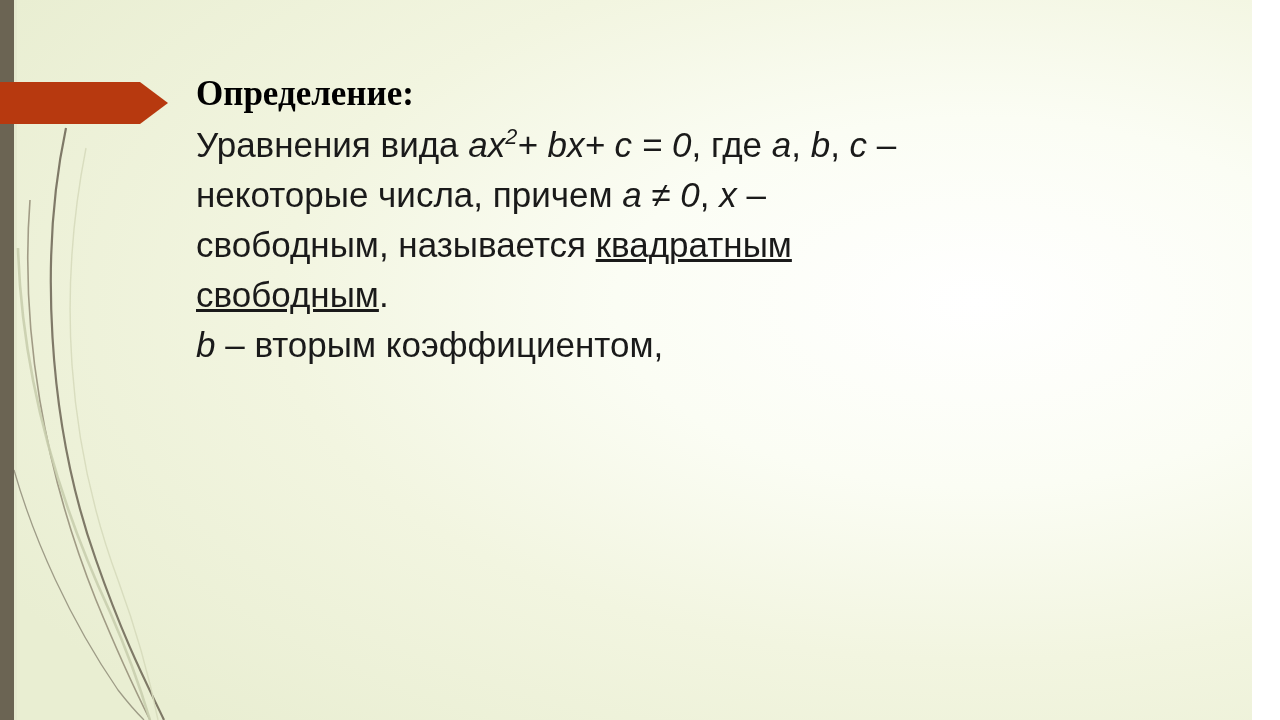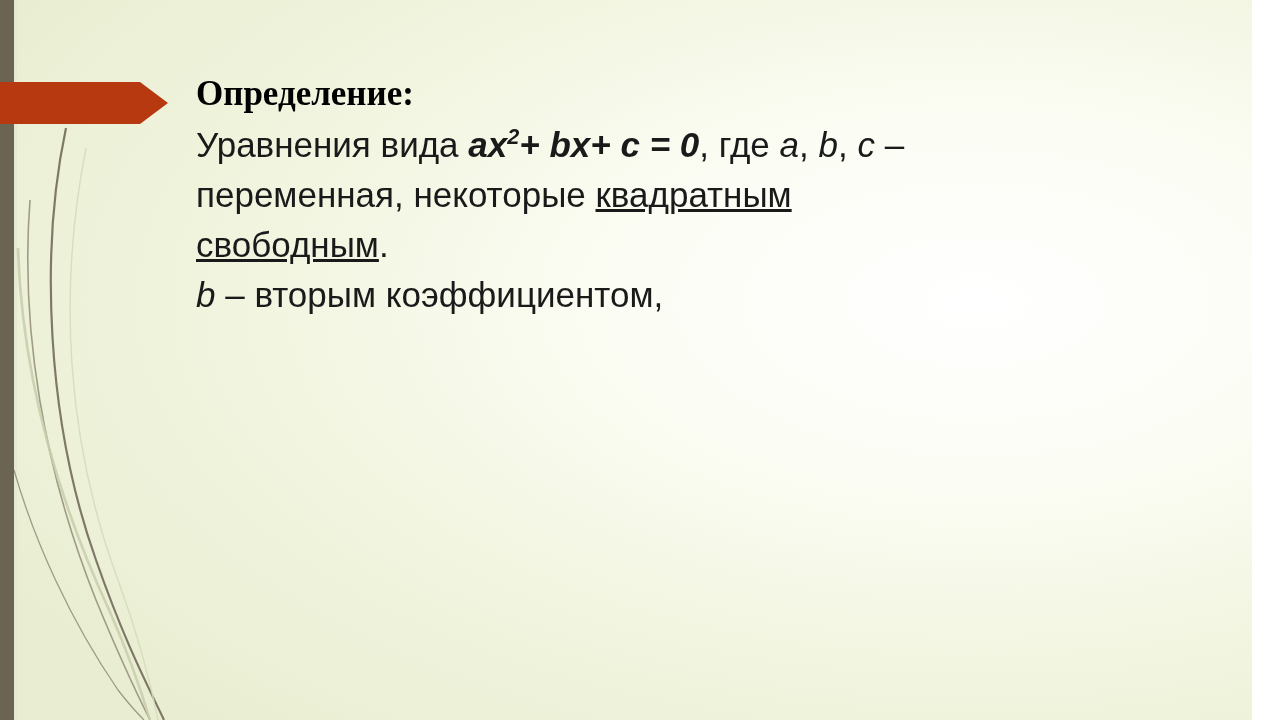--- a/index.html
+++ b/index.html
@@ -68,21 +68,21 @@
     white-space: nowrap;
   }
   .title {
     font-family: "Liberation Serif", serif;
     font-weight: bold;
     font-size: 35px;
     line-height: 52px;
     color: #000000;
   }
   .i { font-style: italic; }
-  .bi { font-weight: bold; font-style: italic; }
+  .bi { font-weight: normal; font-style: italic; }
   .u { text-decoration: underline; font-weight: normal; }
   sup {
     font-size: 0.62em;
     vertical-align: super;
     line-height: 0;
   }
 </style>
 </head>
 <body>
 
@@ -103,23 +103,26 @@
     <polygon points="0,4 140,4 168,25 140,46 0,46" fill="#b7390f"></polygon>
   </svg>
 
   <div class="content">
     <div class="title">Определение:</div>
 
     <div class="line">
       <span>Уравнения вида </span><span class="bi">ax<sup>2</sup>+ bx+ c = 0</span><span>, где </span><span class="i">a</span><span>, </span><span class="i">b</span><span>, </span><span class="i">c</span><span> –</span>
     </div>
 
+    <div class="line">
+      <span>некоторые числа, причем </span><span class="i">a ≠ 0</span><span>, </span><span class="i">x</span><span> –</span>
+    </div>
 
     <div class="line">
-      <span>переменная, некоторые </span><span class="u">квадратным</span>
+      <span>свободным, называется </span><span class="u">квадратным</span>
     </div>
 
     <div class="line">
       <span class="u">свободным</span><span>.</span>
     </div>
 
 
 
     <div class="line">
       <span class="i">b</span><span> – вторым коэффициентом,</span>

